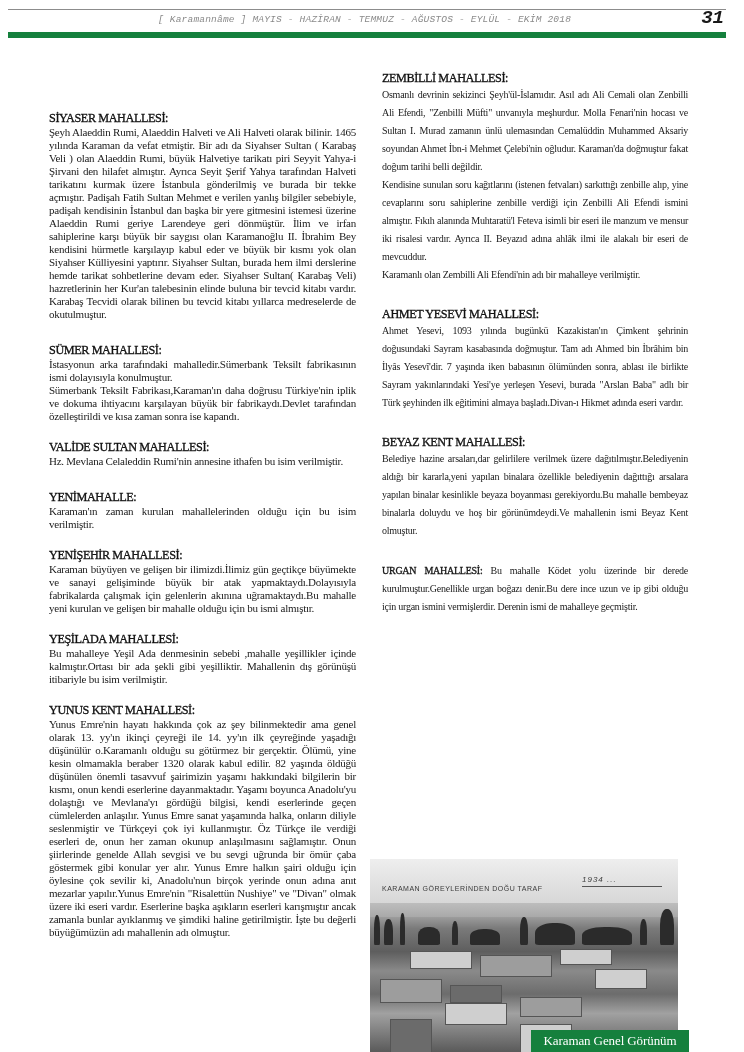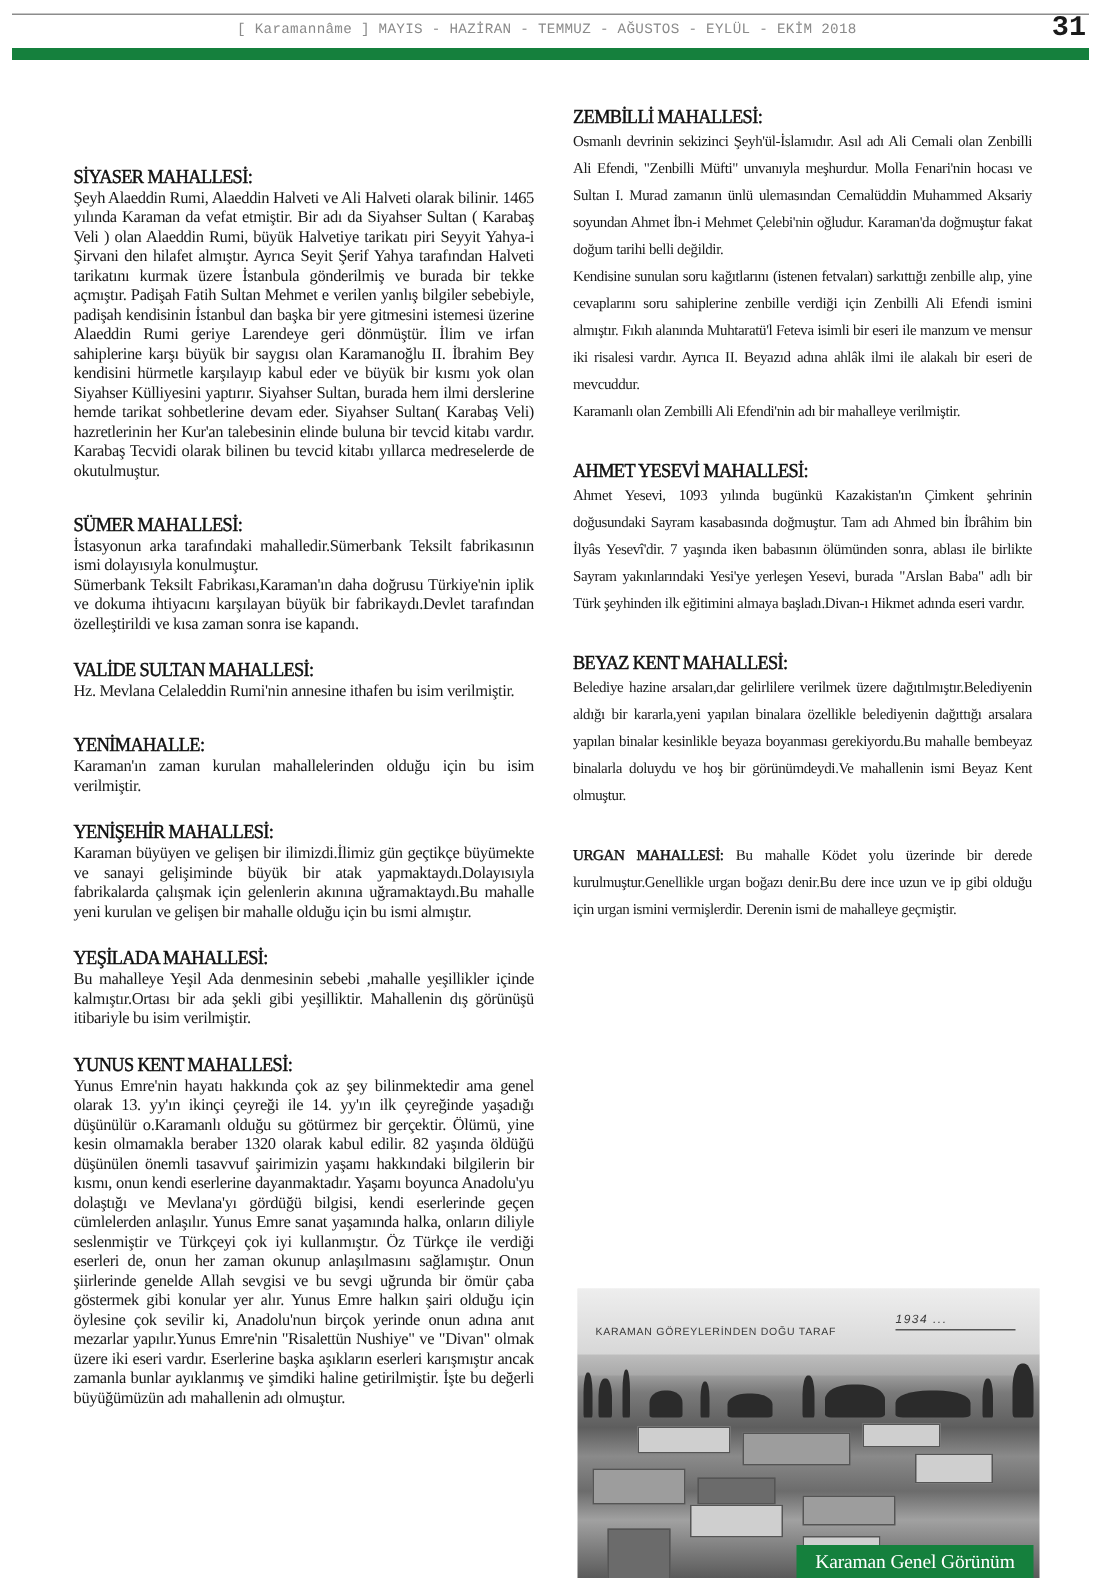--- a/index.html
+++ b/index.html
@@ -3,21 +3,21 @@
 <meta charset="utf-8">
 <style>
   html, body { margin: 0; padding: 0; background: #ffffff; }
   body {
     width: 744px; height: 1052px; position: relative; overflow: hidden;
     font-family: "Liberation Serif", "DejaVu Serif", serif;
     color: #1a1a1a;
   }
   .page-header {
     position: absolute; left: 8px; top: 9px; width: 718px; height: 22px;
-    border-top: 1px solid #8c8c8c; border-bottom: 8px solid #15803d;
+    border-top: 1px solid #8c8c8c; border-bottom: 6px solid #15803d; font-style: italic;
   }
   .header-text {
     position: absolute; left: 150px; top: 4px;
     font-family: "Liberation Mono", "DejaVu Sans Mono", monospace;
     font-size: 9.5px; letter-spacing: 0.2px; color: #8a8a8a;
     white-space: nowrap;
   }
   .page-number {
     position: absolute; right: 2px; top: -3px;
     font-family: "Liberation Mono", "DejaVu Sans Mono", monospace;
@@ -43,21 +43,21 @@
   .col-right .para { font-size: 10px; line-height: 18px; }
   .col-right .heading { font-size: 12.2px; }
 
   .gap-left-1 { height: 21px; }
   .gap-left-2 { height: 16px; }
   .gap-right { height: 22px; }
 
   .inline-head { -webkit-text-stroke: 0.3px #111; }
 
   .photo {
-    position: absolute; left: 385px; top: 859px; width: 308px; height: 193px;
+    position: absolute; left: 370px; top: 859px; width: 308px; height: 193px;
     overflow: hidden;
     background:
       linear-gradient(180deg, #e9e9e9 0%, #dcdcdc 20%, #bfbfbf 24%, #7a7a7a 36%, #5e5e5e 48%, #8a8a8a 58%, #6c6c6c 70%, #a1a1a1 80%, #5a5a5a 100%);
   }
   .photo-sky {
     position: absolute; left: 0; top: 0; width: 100%; height: 46px;
     background: linear-gradient(180deg, #eeeeee, #d6d6d6);
   }
   .photo-plain {
     position: absolute; left: 0; top: 44px; width: 100%; height: 14px;

